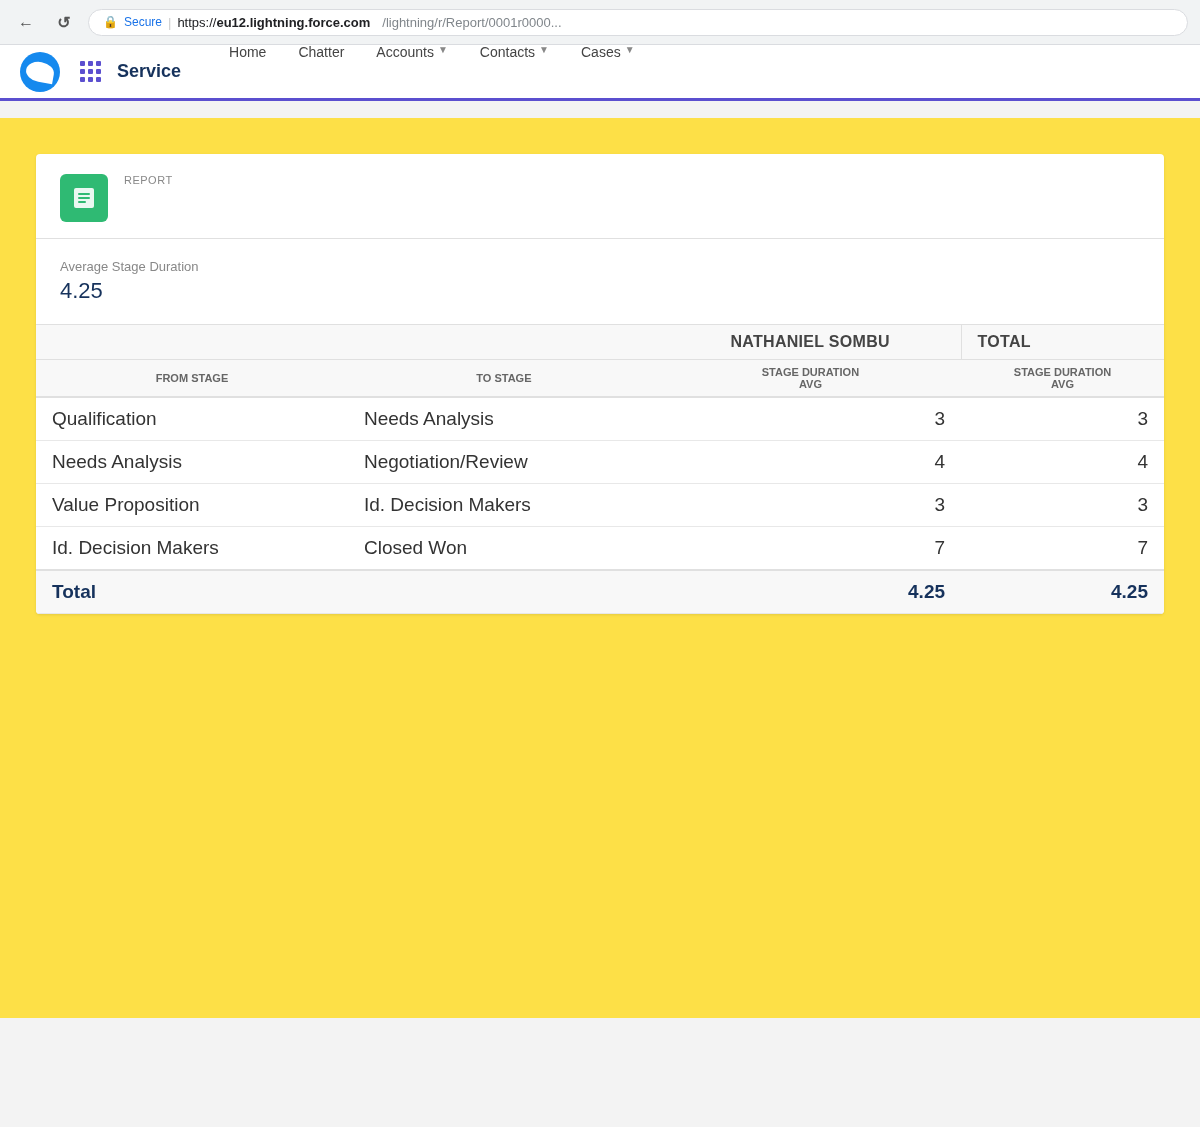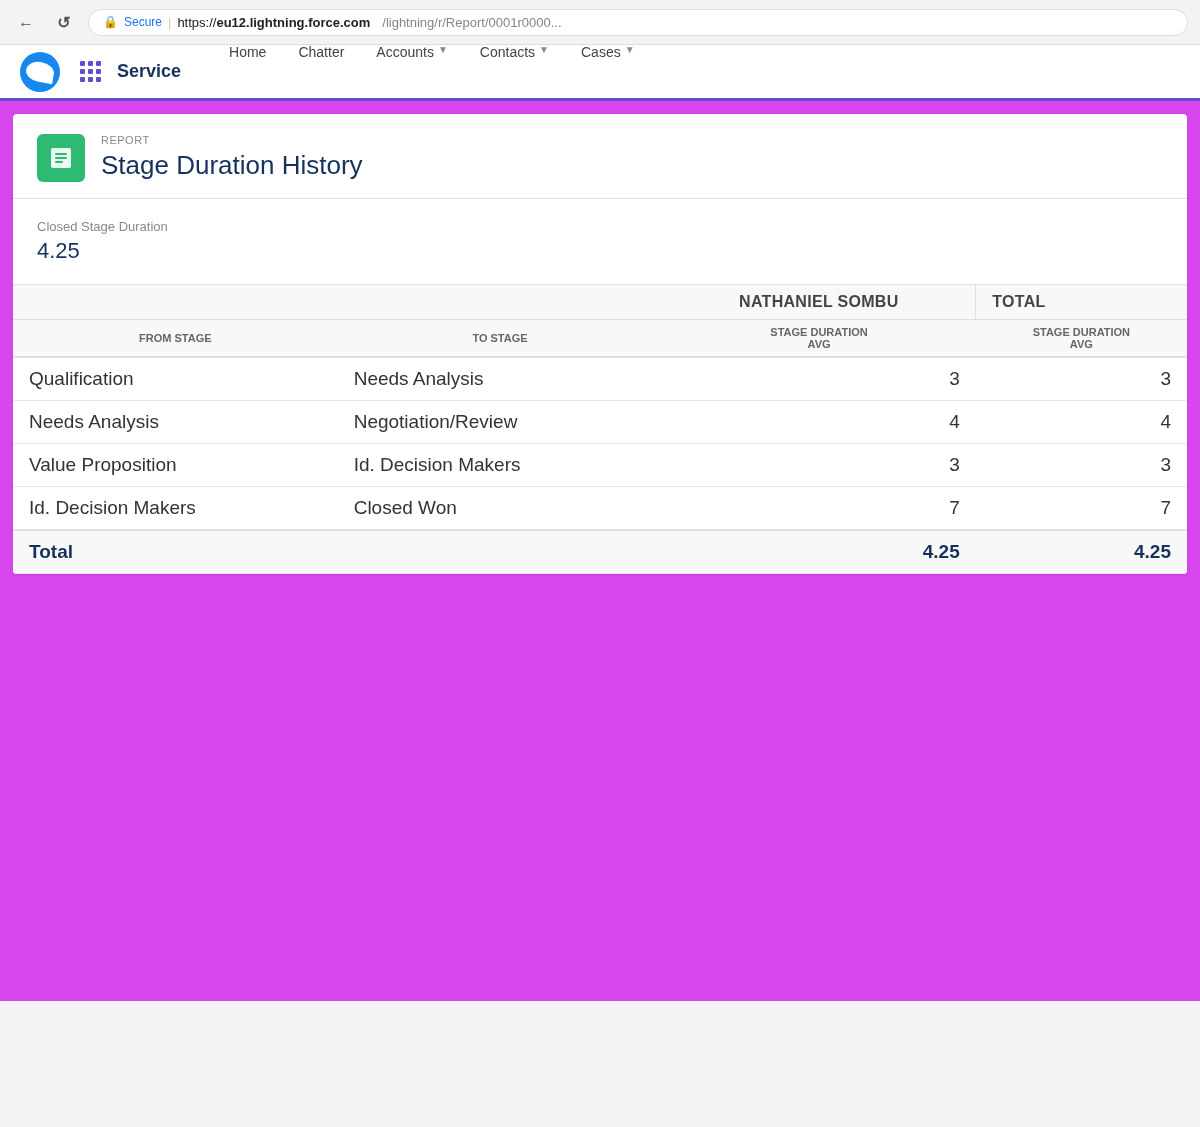--- a/index.html
+++ b/index.html
@@ -78,23 +78,24 @@
     .nav-item {
       padding: 0 16px; height: 56px;
       display: flex; align-items: flex-start;
       font-size: 14px; color: #444;
       cursor: pointer; gap: 4px;
     }
     .nav-chevron { font-size: 10px; color: #888; }
 
     
     .main-content {
-      background: #d946ef;
+      background: #fde047;
       min-height: 900px;
-      padding: 13px;
+      padding: 36px;
+      margin-top: 17px;
     }
 
     .report-container {
       background: white;
       border-radius: 4px;
       box-shadow: 0 1px 3px rgba(0,0,0,0.1);
       overflow: hidden;
     }
 
     
@@ -257,26 +258,25 @@
       <div class="report-icon">
         <svg width="26" height="26" viewBox="0 0 26 26" fill="none">
           <rect x="3" y="3" width="20" height="20" rx="2" fill="white" opacity="0.9"></rect>
           <rect x="7" y="8" width="12" height="2" rx="1" fill="#2fba73"></rect>
           <rect x="7" y="12" width="12" height="2" rx="1" fill="#2fba73"></rect>
           <rect x="7" y="16" width="8" height="2" rx="1" fill="#2fba73"></rect>
         </svg>
       </div>
       <div class="report-title-area">
         <div class="report-label">REPORT</div>
-        <div class="report-title">Stage Duration History</div>
       </div>
     </div>
 
     <div class="report-summary">
-      <div class="summary-label">Closed Stage Duration</div>
+      <div class="summary-label">Average Stage Duration</div>
       <div class="summary-value">4.25</div>
     </div>
 
     <div class="report-table-wrap">
       <table>
         <thead>
           <tr class="col-group-header">
             <th colspan="2"></th>
             <th class="span-header">NATHANIEL SOMBU</th>
             <th class="total-header">Total</th>

